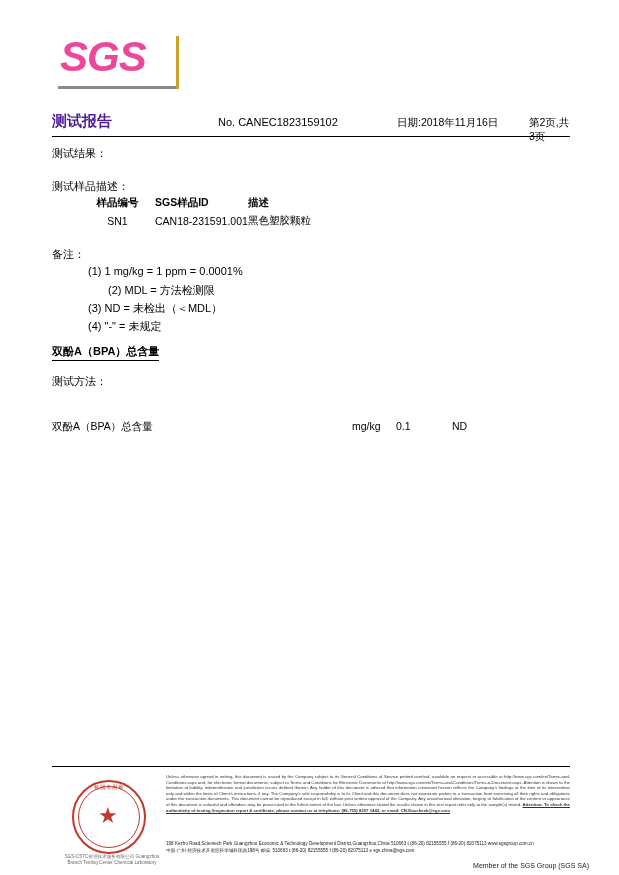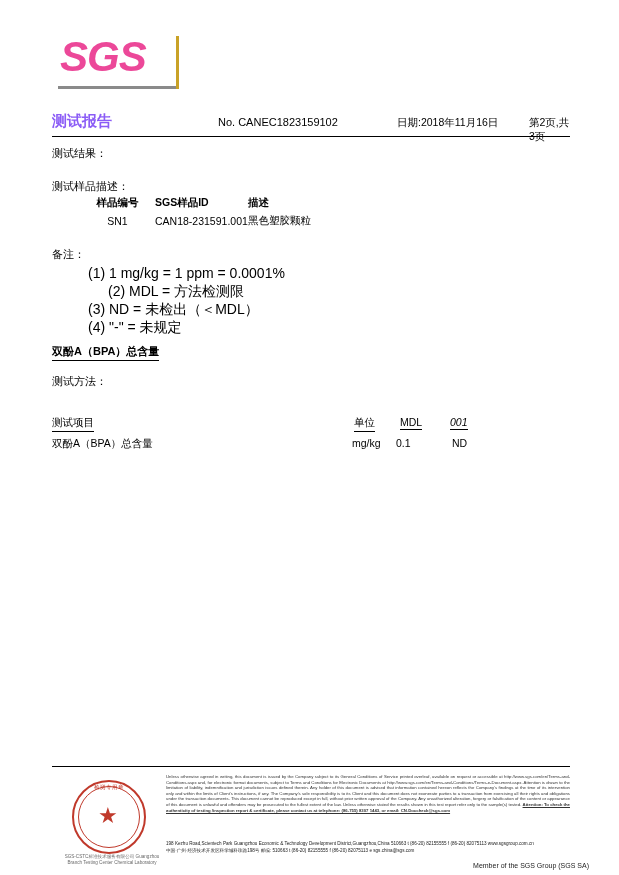--- a/index.html
+++ b/index.html
@@ -64,21 +64,21 @@
     top: 112px;
     width: 518px;
     height: 22px;
   }
   .doc-title {
     position: absolute;
     left: 0;
     top: 0;
     font-size: 15px;
     font-weight: bold;
-    color: #8b5cf6;
+    color: #4c1d95;
   }
   .doc-no {
     position: absolute;
     left: 166px;
     top: 4px;
     font-size: 11px;
   }
   .doc-date {
     position: absolute;
     left: 345px;
@@ -131,21 +131,21 @@
   }
   .col-sn { width: 75px; }
   .col-id { width: 93px; }
   .col-desc { width: 140px; }
   .c-center { text-align: center !important; }
 
   .remarks-label { left: 52px; top: 247px; }
   .remark {
     position: absolute;
     left: 88px;
-    font-size: 14px;
+    font-size: 11px;
     white-space: nowrap;
   }
   .r1 { top: 265px; }
   .r2 { top: 283px; margin-left: 20px; }
   .r3 { top: 301px; }
   .r4 { top: 319px; }
 
   
   .section-head {
     position: absolute;
@@ -340,26 +340,20 @@
   <div class="remark r1">(1) 1 mg/kg = 1 ppm = 0.0001%</div>
   <div class="remark r2">(2) MDL = 方法检测限</div>
   <div class="remark r3">(3) ND = 未检出（＜MDL）</div>
   <div class="remark r4">(4) "-" = 未规定</div>
 
   <div class="section-head">双酚A（BPA）总含量</div>
 
   <div class="lbl method-label">测试方法：</div>
 
   <div class="result-table">
-    <div class="rt-head">
-      <span class="h-item h-test">测试项目</span>
-      <span class="h-item h-unit">单位</span>
-      <span class="h-item h-mdl">MDL</span>
-      <span class="h-item h-001">001</span>
-    </div>
     <div class="rt-row">
       <span class="cell c-test">双酚A（BPA）总含量</span>
       <span class="cell c-unit">mg/kg</span>
       <span class="cell c-mdl">0.1</span>
       <span class="cell c-val">ND</span>
     </div>
   </div>
 
   <div class="hr-bottom"></div>
 

